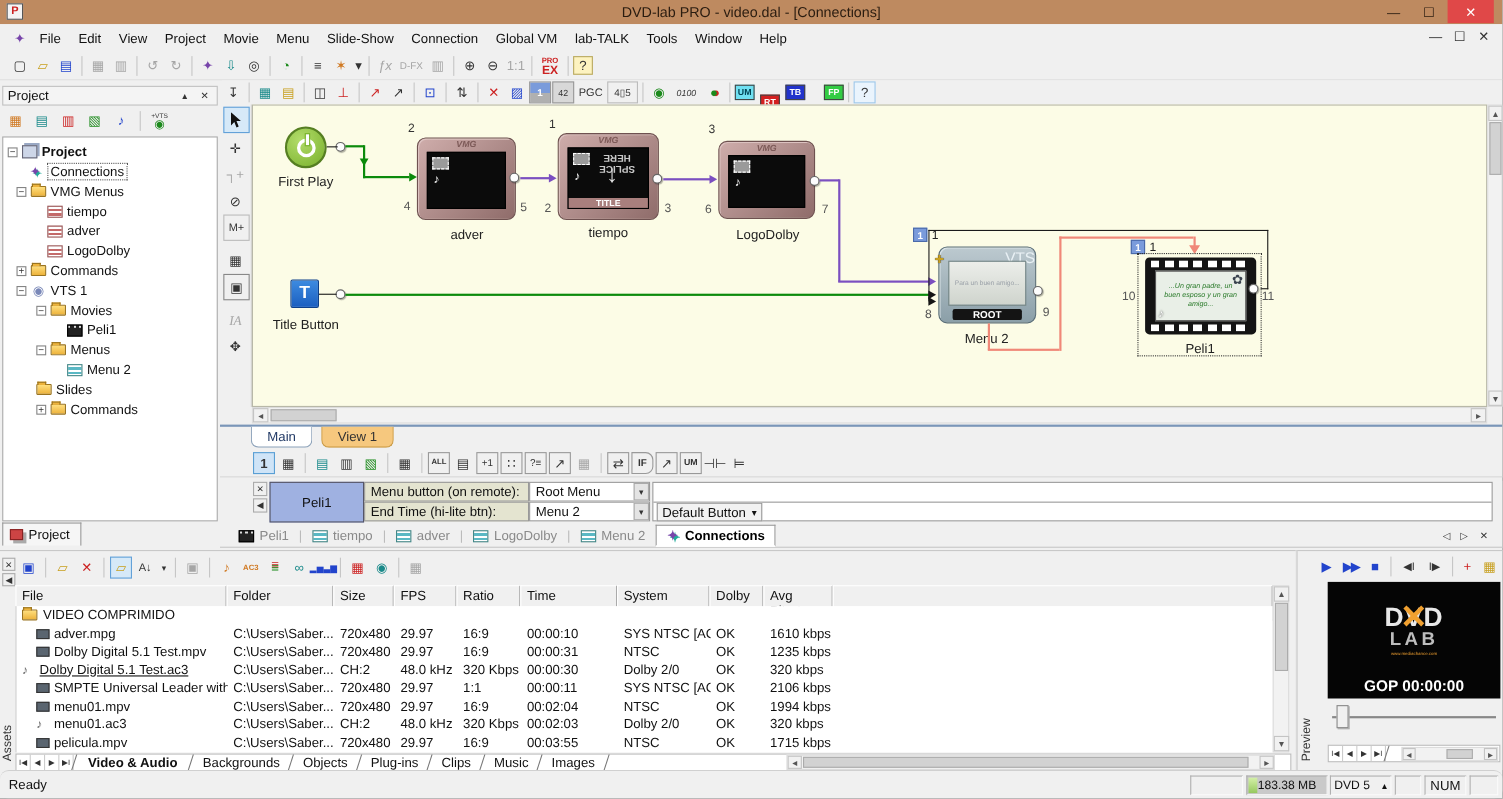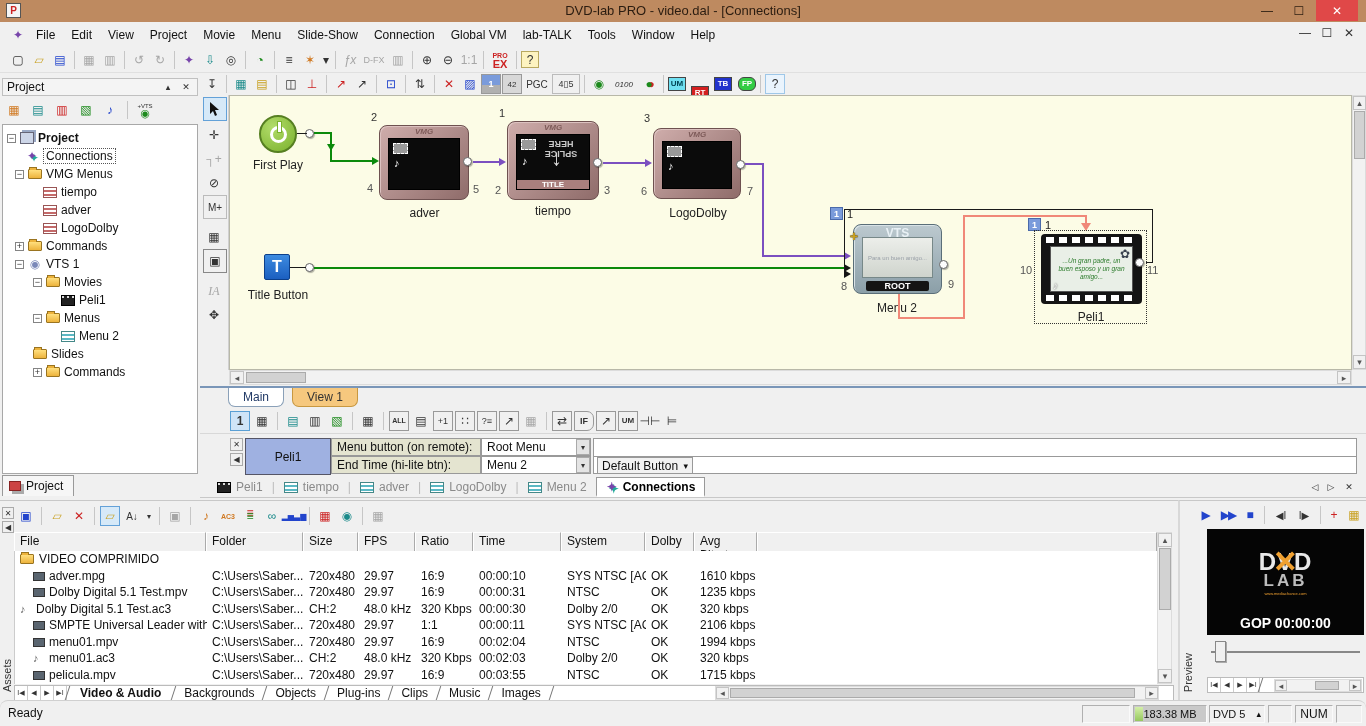--- a/index.html
+++ b/index.html
@@ -150,21 +150,21 @@
     <span class="ic" style="width:28px;font-size:10px;">PGC</span>
     <span class="ic" style="width:28px;font-size:9px;border:1px solid #bbb;">4▯5</span>
     <span class="vsep"></span>
     <span class="ic grn">◉</span>
     <span class="ic" style="width:28px;font-size:8px;font-style:italic;">0100</span>
     <span class="ic" style="color:#1c8a1c;text-shadow:2px 0 #cc2222;">●</span>
     <span class="vsep"></span>
     <span class="bx bg-cyan">UM</span>
     <span class="bx bg-red" style="margin-left:4px;margin-top:18px;">RT</span>
     <span class="bx bg-blue" style="margin-left:4px;">TB</span>
-    <span class="bx bg-green" style="margin-left:5px;border-radius:6px;">FP</span>
+    <span class="bx bg-green" style="margin-left:16px;">FP</span>
     <span class="vsep"></span>
     <span class="ic" style="border:1px solid #9ec7e8;background:#eaf4fd;">?</span>
   </div>
 
   <div class="abs" style="left:0;top:78px;width:200px;height:420px;background:#f0f0f0;">
     <div class="abs flex" style="left:2px;top:0;width:196px;height:18px;border:1px solid #c0c0c0;background:#f4f4f4;padding:0 4px;">
       <span>Project</span>
       <span class="abs ic" style="right:22px;top:1px;width:14px;height:14px;font-size:9px;">▴</span>
       <span class="abs ic" style="right:4px;top:1px;width:14px;height:14px;font-size:9px;">✕</span>
     </div>
@@ -352,21 +352,21 @@
 
     <div class="wire w-blk" style="left:614px;top:113px;width:309px;height:1px;"></div>
     <div class="wire w-blk" style="left:614px;top:113px;width:1px;height:65px;"></div>
     <div class="wire w-blk" style="left:922px;top:113px;width:1px;height:54px;"></div>
     <div class="wire w-blk" style="left:916px;top:166px;width:7px;height:1px;"></div>
     <div class="arr" style="left:614px;top:174px;border-width:4px 0 4px 7px;border-color:transparent transparent transparent #151515;"></div>
 
     <span class="bdg" style="left:600px;top:111px;">1</span>
     <span class="cnum" style="left:617px;top:112px;color:#222;">1</span>
     <div class="abs" style="left:623px;top:128px;width:89px;height:70px;border-radius:8px;background:linear-gradient(#bcc9cf,#8b9fa8);border:1px solid #5a6e78;box-shadow:inset 1px 1px 0 #d8e2e6;">
-      <span class="abs" style="top:1px;left:0;right:0;text-align:center;font-weight:bold;font-size:12px;color:#e9f1f5;">VTS</span>
+      <span class="abs" style="top:1px;left:0;right:0;text-align:right;font-weight:normal;font-size:14px;color:#e9f1f5;">VTS</span>
       <div class="abs" style="left:8px;right:8px;top:12px;bottom:15px;background:linear-gradient(#eceeea,#cfd4cd);border:1px solid #788;display:flex;align-items:center;justify-content:center;">
         <span style="font-size:6px;color:#9aa0a8;">Para un buen amigo...</span>
       </div>
       <div class="abs" style="left:12px;right:12px;bottom:2px;background:#141414;color:#fff;font-weight:bold;font-size:9px;text-align:center;border-radius:2px;">ROOT</div>
     </div>
     <span class="ic yel" style="position:absolute;left:618px;top:134px;width:12px;height:12px;font-size:10px;text-shadow:0 0 1px #000;">✚</span>
     <span class="cnum" style="left:611px;top:184px;">8</span>
     <span class="cnum" style="left:718px;top:182px;">9</span>
     <span class="dot" style="left:709px;top:164px;"></span>
     <div class="nodelabel" style="left:622px;top:205px;width:90px;">Menu 2</div>
@@ -557,21 +557,21 @@
         <span class="cell">720x480</span>
         <span class="cell">29.97</span>
         <span class="cell">16:9</span>
         <span class="cell">00:00:31</span>
         <span class="cell">NTSC</span>
         <span class="cell">OK</span>
         <span class="cell">1235 kbps</span>
         <span class="cell"></span>
       </div>
       <div class="frow">
-        <span class="cell" style=""><span class="aicon">♪</span><span>Dolby Digital 5.1 Test.ac3</span></span>
+        <span class="cell" style="text-decoration:underline;"><span class="aicon">♪</span><span>Dolby Digital 5.1 Test.ac3</span></span>
         <span class="cell">C:\Users\Saber...</span>
         <span class="cell">CH:2</span>
         <span class="cell">48.0 kHz</span>
         <span class="cell">320 Kbps</span>
         <span class="cell">00:00:30</span>
         <span class="cell">Dolby 2/0</span>
         <span class="cell">OK</span>
         <span class="cell">320 kbps</span>
         <span class="cell"></span>
       </div>

